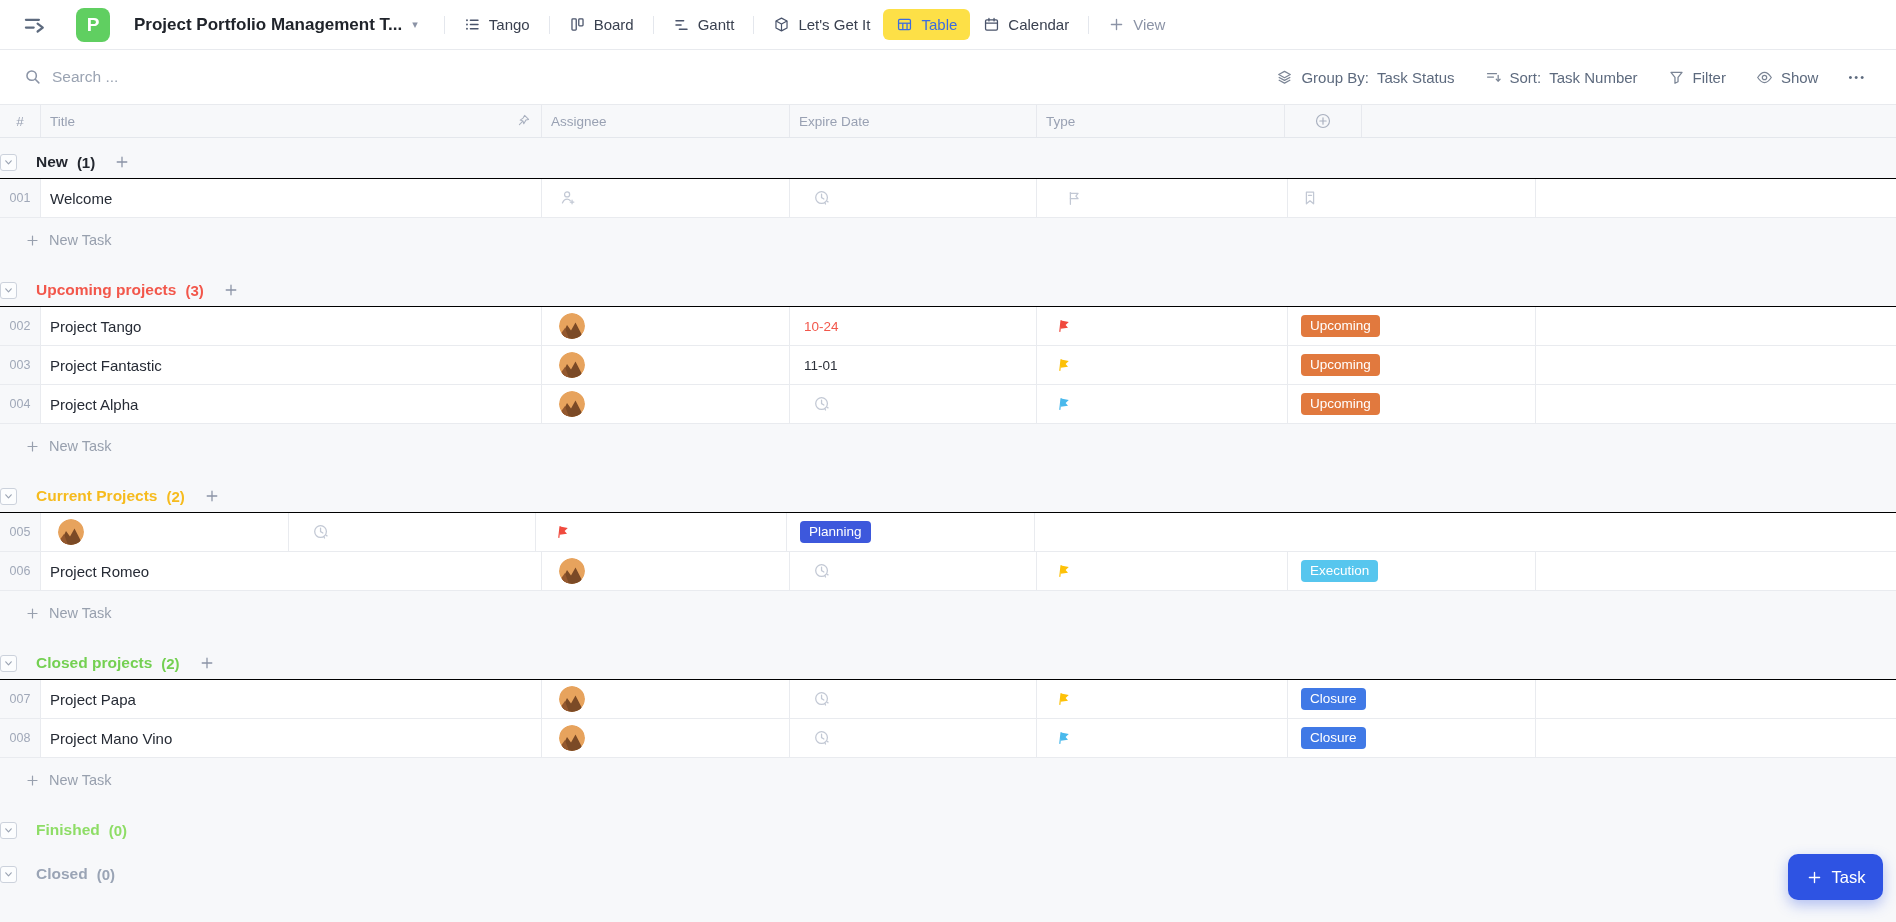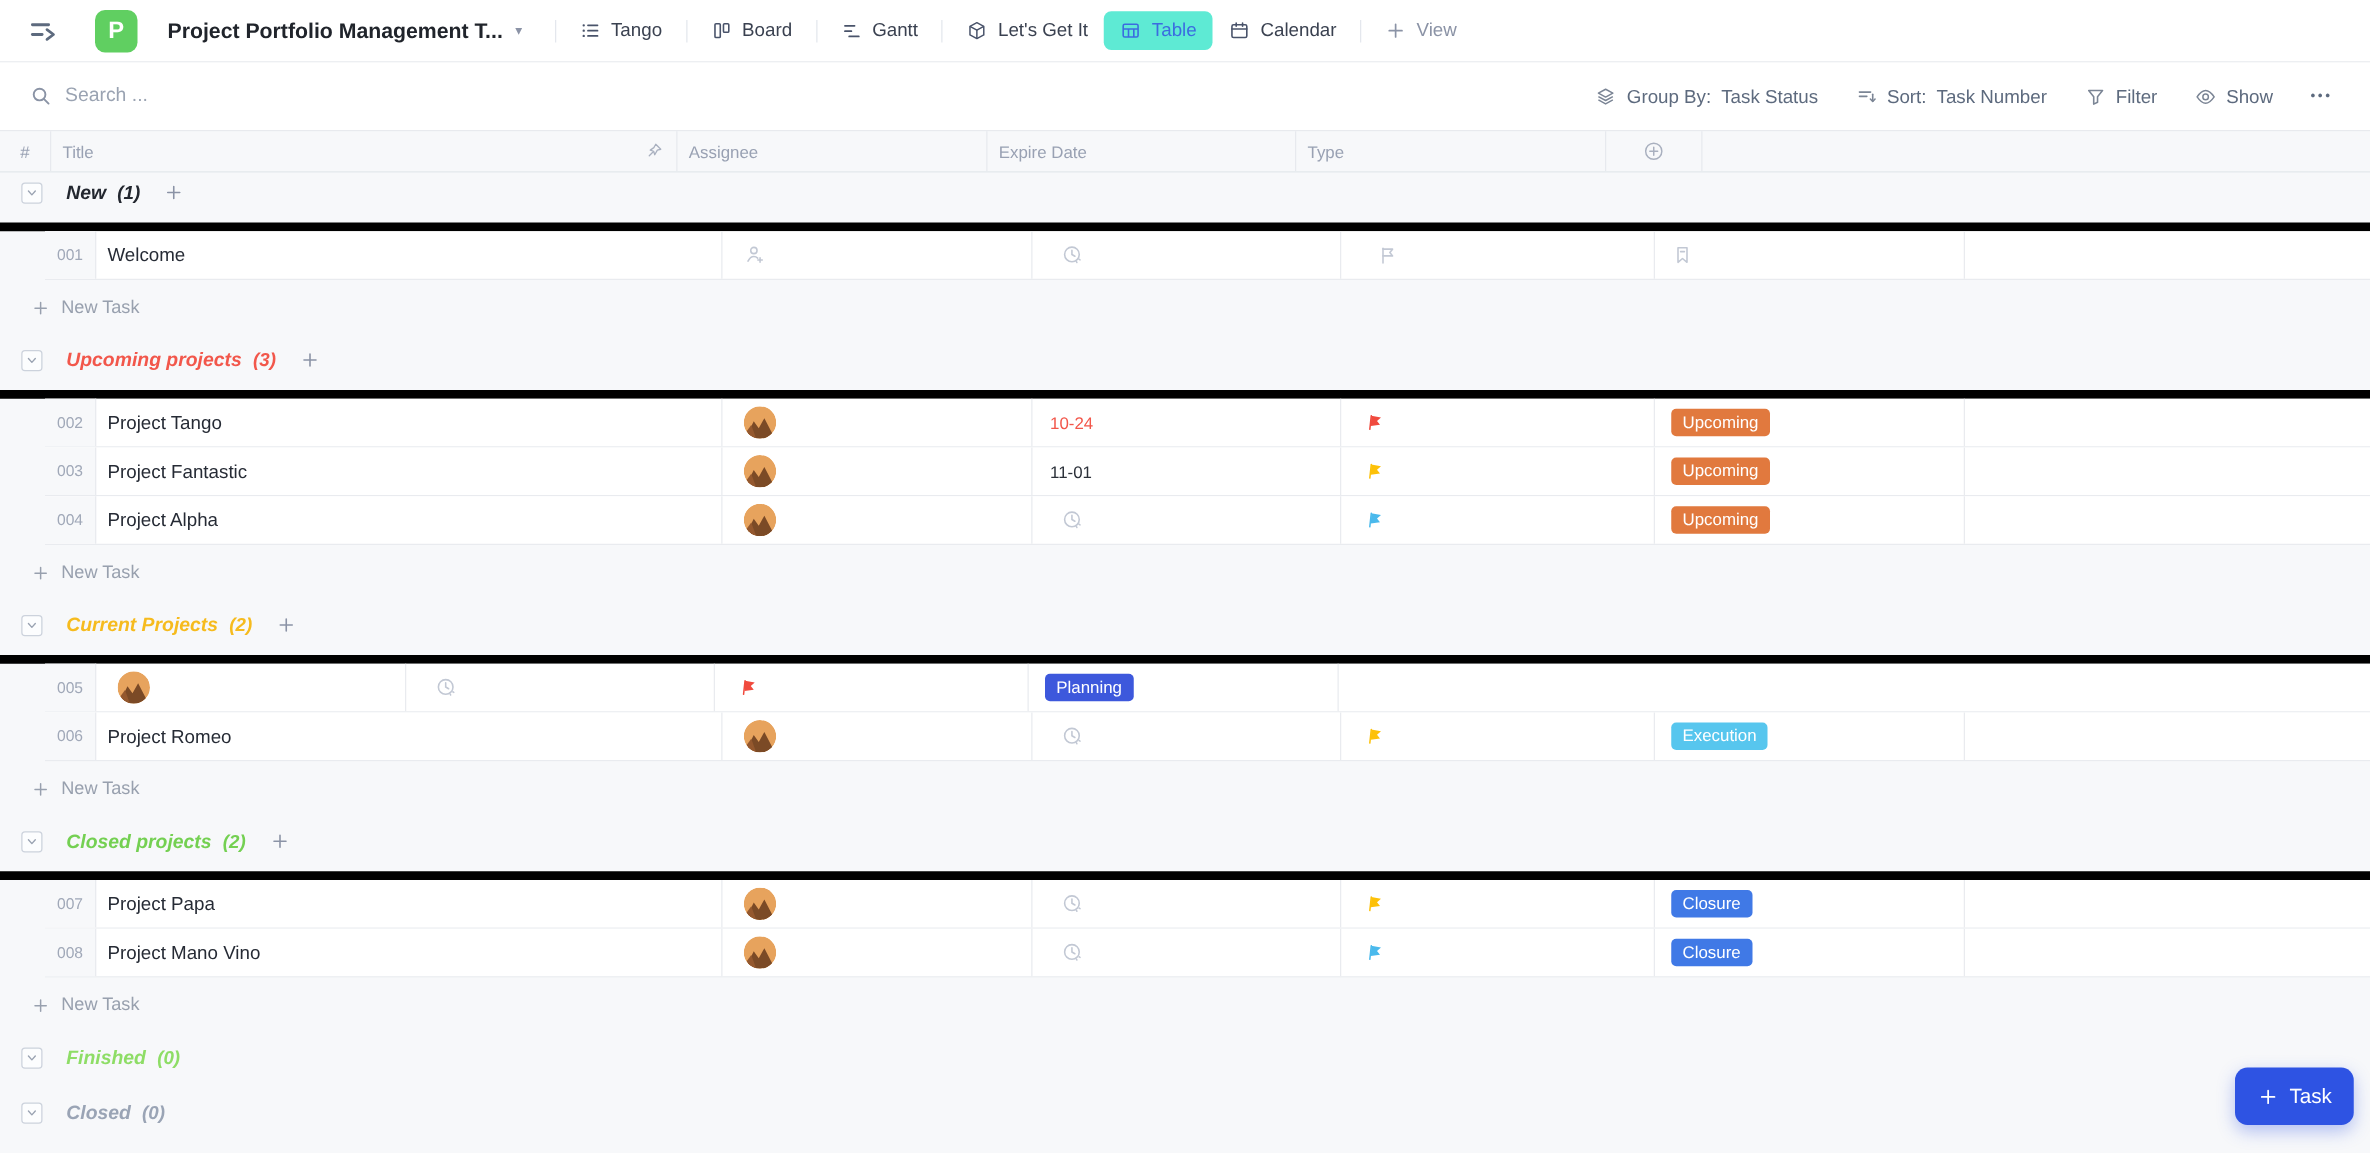--- a/index.html
+++ b/index.html
@@ -16,21 +16,21 @@
     color:#fff; font-weight:bold; font-size:19px; }
   .proj-title { display:flex; align-items:center; margin-left:24px; cursor:pointer; }
   .proj-title .t { font-size:17px; font-weight:bold; color:#20242b; max-width:350px;
     white-space:nowrap; }
   .caret { margin-left:10px; color:#8b93a6; font-size:11px; }
   .tabs { display:flex; align-items:center; margin-left:20px; }
   .tabdiv { width:1px; height:18px; background:#e4e7ed; margin:0 6px; }
   .tab { display:flex; align-items:center; gap:8px; padding:7px 13px; border-radius:6px;
     font-size:15px; color:#3a4150; cursor:pointer; white-space:nowrap; }
   .tab svg { width:17px; height:17px; color:#49536a; }
-  .tab.active { background:#5eead4; color:#3b6ce0; }
+  .tab.active { background:#fde047; color:#3b6ce0; }
   .tab.active svg { color:#3b6ce0; }
   .tab.addview { color:#8b93a6; }
   .tab.addview svg { color:#8b93a6; }
 
   
   .toolbar { height:55px; background:#fff; border-bottom:1px solid #e8eaee;
     display:flex; align-items:center; padding:0 30px 0 24px; }
   .search { display:flex; align-items:center; gap:10px; flex:1; cursor:text; }
   .search svg { width:18px; height:18px; color:#8a93a5; }
   .search .ph { font-size:15.5px; color:#9aa3b2; }
@@ -44,32 +44,32 @@
   .hc { display:flex; align-items:center; font-size:13.5px; color:#99a1b3;
     border-right:1px solid #e7e9ee; padding-left:9px; }
   .hc.num { width:41px; justify-content:center; padding-left:0; }
   .hc.title { width:501px; justify-content:space-between; padding-right:10px; }
   .hc.assignee { width:248px; } .hc.expire { width:247px; }
   .hc.priority { width:251px; } .hc.type { width:248px; }
   .hc.addcol { width:77px; justify-content:center; padding-left:0; cursor:pointer; }
   .hc svg { width:16px; height:16px; color:#a9b0bf; }
   .hc.addcol svg { width:18px; height:18px; }
 
-  .group-header { display:flex; height:32px; margin-top:12px;
-    padding-left:17px;font-style:italic; }
+  .group-header { display:flex; align-items:center; height:32px; margin-top:12px;
+    padding-left:0; }
   .group-header.first { margin-top:8px; }
   .collapse-box { width:17px; height:17px; border:1px solid #ccd2dc; border-radius:3px;
     background:#fcfdfe; display:flex; align-items:center; justify-content:center; cursor:pointer; }
   .collapse-box svg { width:11px; height:11px; color:#9aa3b2; }
   .group-name { font-size:15.5px; font-weight:bold; margin-left:19px; }
   .group-count { font-size:15px; font-weight:bold; margin-left:9px; }
   .group-add { margin-left:19px; color:#8b93a6; cursor:pointer; display:flex; }
   .group-add svg { width:16px; height:16px; }
 
-  .rows { border-top:7px solid #000000;padding-left:36px; }
+  .rows { border-top:1px solid #000000; }
   .trow { display:flex; height:39px; border-bottom:1px solid #e9ebef; background:#fff; }
   .tc { display:flex; align-items:center; border-right:1px solid #e9ebef; padding-left:9px; }
   .tc.num { width:41px; justify-content:center; padding-left:0; background:#f7f8fa;
     font-size:12.5px; color:#a0a8b8; }
   .tc.title { width:501px; font-size:15px; color:#262b35; cursor:pointer; }
   .tc.assignee { width:248px; padding-left:17px; }
   .tc.expire { width:247px; padding-left:14px; font-size:13.5px; color:#2b3039; }
   .tc.expire.overdue { color:#f2574b; }
   .tc.priority { width:251px; padding-left:19px; }
   .tc.type { width:248px; padding-left:13px; }

